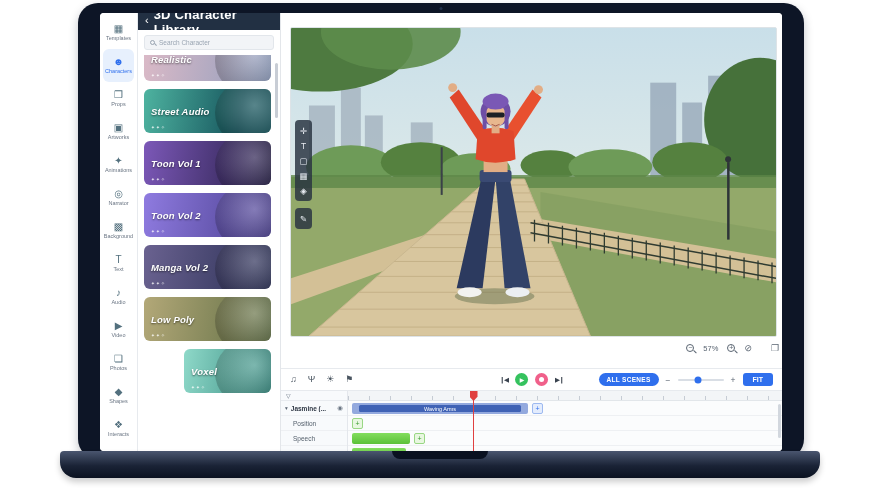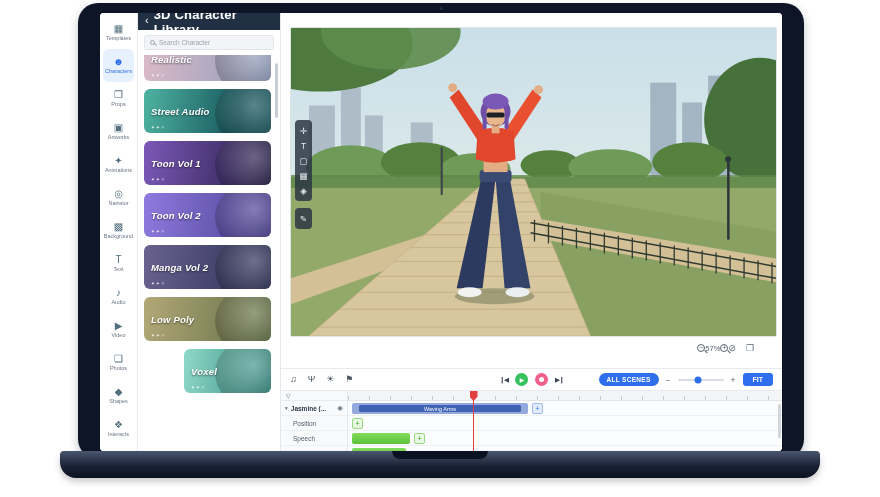--- a/index.html
+++ b/index.html
@@ -49,21 +49,21 @@
 
   
   .main{flex:1;min-width:0;display:flex;flex-direction:column;background:#fff;}
   .canvas-wrap{margin:14px 5px 0 9px;height:310px;flex:none;position:relative;border-radius:2px;overflow:hidden;background:#cfe2ea;border:1px solid #dde3e7;}
   .canvas-wrap svg{position:absolute;inset:0;width:100%;height:100%;display:block;}
   .canvas-tools{position:absolute;left:4px;top:92px;width:17px;background:rgba(42,52,66,.84);border-radius:4px;display:flex;flex-direction:column;align-items:stretch;padding:3px 0;}
   .canvas-tools.two{top:180px;}
   .tool{height:15px;display:flex;align-items:center;justify-content:center;color:#e8ecf2;font-size:8.5px;cursor:pointer;}
 
   
-  .zoombar{height:22px;flex:none;display:flex;align-items:center;justify-content:flex-end;padding-right:28px;color:#5a6572;}
+  .zoombar{height:22px;flex:none;display:flex;align-items:center;justify-content:flex-end;gap:9px;padding-right:3px;color:#5a6572;}
   .zmag{width:8px;height:8px;border:1.1px solid #5a6572;border-radius:50%;position:relative;cursor:pointer;}
   .zmag::after{content:"";position:absolute;width:3.5px;height:1.2px;background:#5a6572;right:-3px;bottom:-1.5px;transform:rotate(45deg);}
   .zmag .zs{position:absolute;inset:0;display:flex;align-items:center;justify-content:center;font-size:7px;line-height:0;}
   .zoom-label{font-size:7.5px;}
   .zicon{font-size:9px;cursor:pointer;}
   .copy{margin-left:10px;font-size:9px;cursor:pointer;}
 
   
   .transport{height:23px;flex:none;margin-top:9px;border-top:1px solid #e7eaee;border-bottom:1px solid #e7eaee;display:flex;align-items:center;padding:0 9px;position:relative;}
   .t-left{display:flex;gap:11px;color:#4a5560;font-size:9px;}

